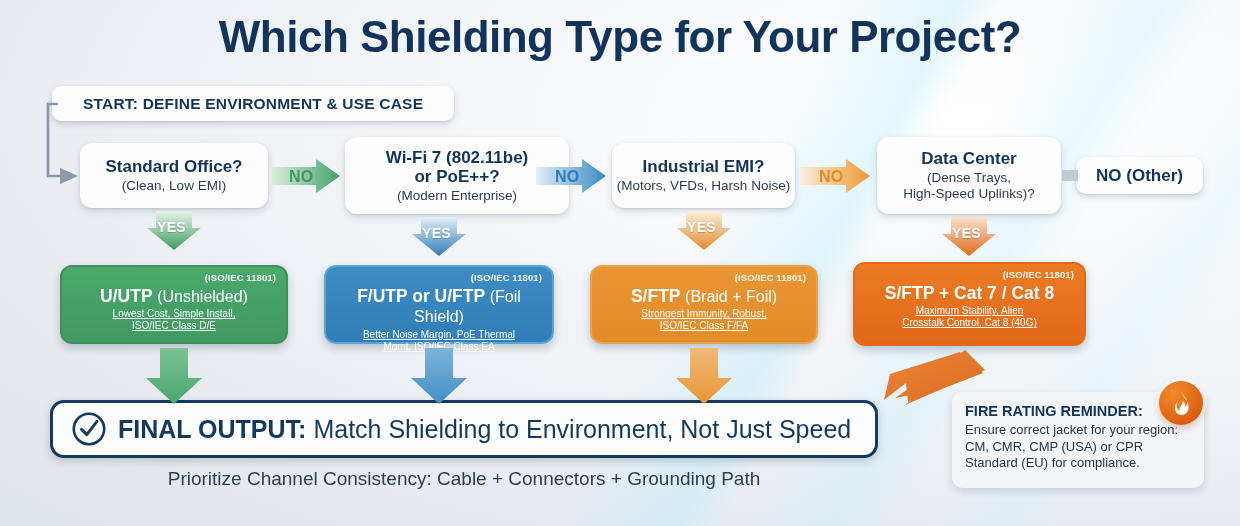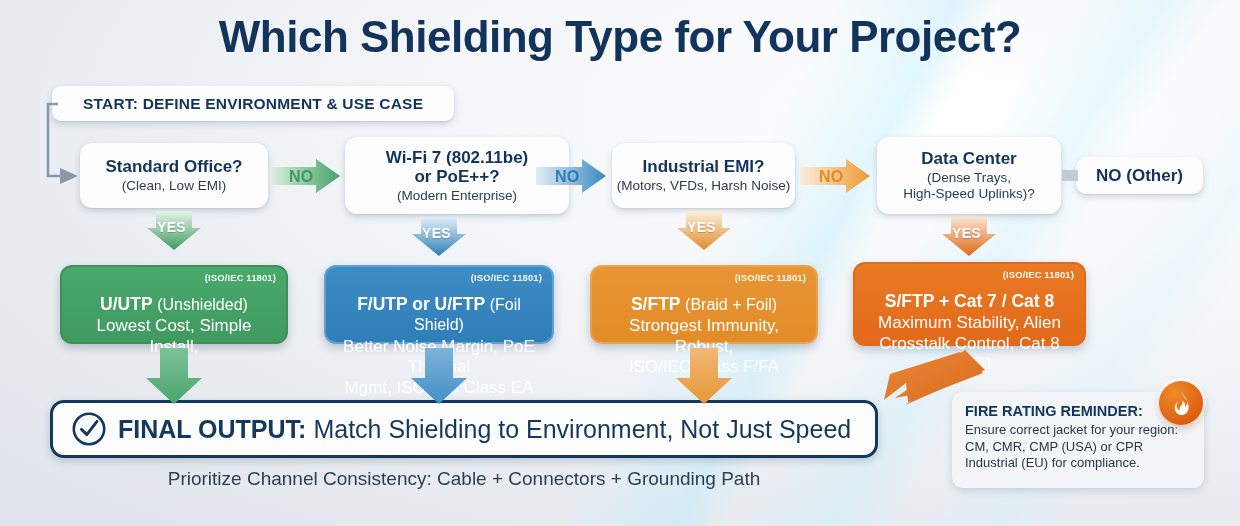--- a/index.html
+++ b/index.html
@@ -41,30 +41,30 @@
   #d1{left:80px;top:143px;width:188px;height:65px;}
   #d2{left:345px;top:137px;width:224px;height:77px;}
   #d3{left:612px;top:143px;width:183px;height:65px;}
   #d4{left:877px;top:137px;width:184px;height:77px;}
   #other{left:1076px;top:157px;width:127px;height:37px;border-radius:10px;}
   #other .ttl{font-size:17px;}
 
   
   .rbox{
     position:absolute;border-radius:12px;color:#fff;box-sizing:border-box;
-    padding:16px 10px 9px;text-align:center;
+    padding:8px 10px 9px;text-align:center;
     box-shadow:0 4px 9px rgba(35,55,85,.25);
   }
   .rbox .iso{
     position:absolute;right:10px;top:5px;font-size:9.5px;font-weight:bold;
     color:rgba(255,255,255,.92);letter-spacing:.1px;
   }
   .rbox .h{font-size:17.5px;font-weight:bold;line-height:1.15;margin-top:11px;}
   .rbox .h em{font-style:normal;font-weight:normal;font-size:16px;}
-  .rbox .b{font-size:17px;line-height:1.2;margin-top:2px;}
+  .rbox .b{font-size:10px;line-height:1.2;margin-top:2px;text-decoration:underline;}
 
   #r1{left:60px;top:265px;width:228px;height:79px;
       background:linear-gradient(180deg,#4aa96c 0%,#3f9a60 100%);
       border:2px solid #3f8f59;}
   #r2{left:324px;top:265px;width:230px;height:79px;
       background:linear-gradient(180deg,#3d8cc4 0%,#2f7eb8 100%);
       border:2px solid #5ba3d4;}
   #r3{left:590px;top:265px;width:228px;height:79px;
       background:linear-gradient(180deg,#e99534 0%,#e28c28 100%);
       border:2px solid #e8a34d;}
@@ -143,20 +143,21 @@
   </div>
 
   <div class="card" id="other">
     <div class="ttl">NO (Other)</div>
   </div>
 
   <div class="rbox" id="r1">
     <div class="iso">(ISO/IEC 11801)</div>
     <div class="h"><span>U/UTP</span> <em>(Unshielded)</em></div>
     <div class="b">Lowest Cost, Simple Install,</div>
+    <div class="b" style="margin-top:0">ISO/IEC Class D/E</div>
   </div>
 
   <div class="rbox" id="r2">
     <div class="iso">(ISO/IEC 11801)</div>
     <div class="h"><span>F/UTP or U/FTP</span> <em>(Foil Shield)</em></div>
     <div class="b">Better Noise Margin, PoE Thermal</div>
     <div class="b" style="margin-top:0">Mgmt, ISO/IEC Class EA</div>
   </div>
 
   <div class="rbox" id="r3">
@@ -180,21 +181,21 @@
     </svg>
     <span class="fo">FINAL OUTPUT:</span>
     <span class="fm">Match Shielding to Environment, Not Just Speed</span>
   </div>
   <div id="foot">Prioritize Channel Consistency: Cable + Connectors + Grounding Path</div>
 
   <div id="fire">
     <div class="fh">FIRE RATING REMINDER:</div>
     <div class="fb">Ensure correct jacket for your region:</div>
     <div class="fb" style="margin-top:0">CM, CMR, CMP (USA) or CPR</div>
-    <div class="fb" style="margin-top:0">Industrial (EU) for compliance.</div>
+    <div class="fb" style="margin-top:0">Standard (EU) for compliance.</div>
   </div>
   <div id="fireicon">
     <svg width="24" height="26" viewBox="0 0 24 26">
       <path d="M12 1 C13.6 6.2 18.2 7.6 18.2 12.6 C18.2 14.6 17.2 16.2 16 17 C16.6 14.6 15.6 12.4 13.6 10.8 C14 13.8 12.4 15.2 11.4 16.4 C10.4 17.6 10.2 19.4 11.6 20.6 C9.4 20.4 7.6 18.6 7.6 16.2 C7.6 14.4 8.6 13 9 12 C7.2 13.2 5.8 15.2 5.8 17.8 C5.8 22 9 25 12.4 25 C16.2 25 19.6 21.8 19.6 17.4 C19.6 9.8 13.6 7.4 12 1 Z" fill="#ffffff"></path>
     </svg>
   </div>
 
   <svg class="ov" viewBox="0 0 1240 526">
     <defs>
       <linearGradient id="gNoG" x1="0" y1="0" x2="1" y2="0">

